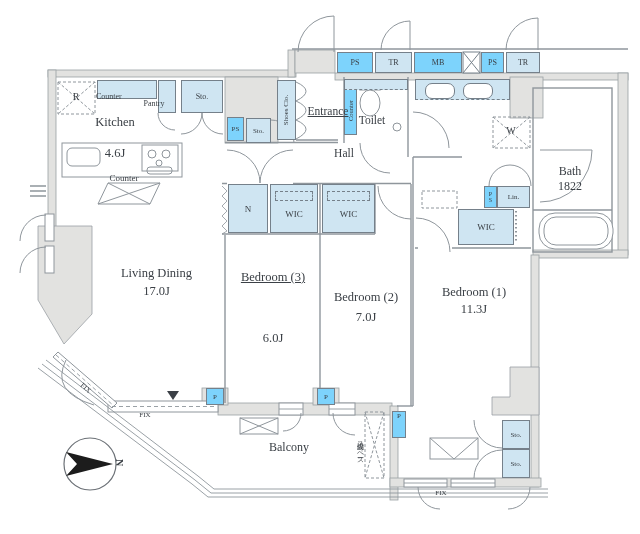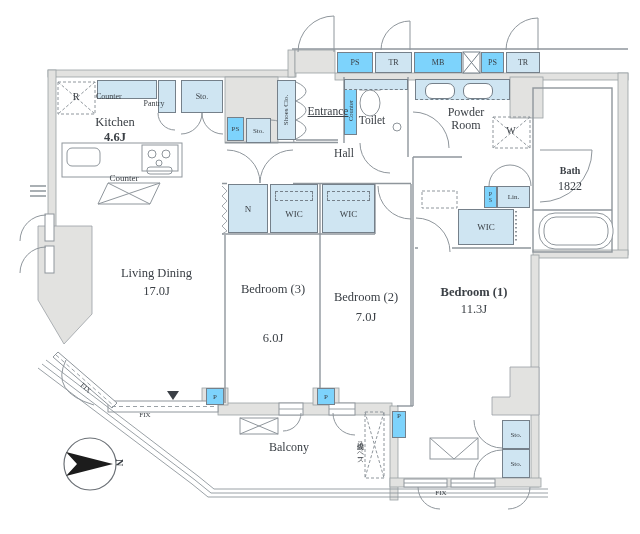--- a/index.html
+++ b/index.html
@@ -251,33 +251,32 @@
       <span>P</span>
     </div>
 <div class="wx xs" style="left:317px;top:388px;width:18px;height:17px;">
       <span>P</span>
     </div>
 <div class="wx xs" style="left:392px;top:411px;width:14px;height:27px;align-items:flex-start;">
       <span>P</span>
     </div>
 
 <div class="lbl rname" style="left:70px;top:115px;width:90px;">Kitchen</div>
-<div class="lbl rsize" style="left:70px;top:130px;width:90px;font-weight:bold;">4.6J</div>
+<div class="lbl rsize" style="left:70px;top:146px;width:90px;">4.6J</div>
 <div class="lbl rname" style="left:109px;top:266px;width:95px;">Living Dining</div>
 <div class="lbl rsize" style="left:109px;top:284px;width:95px;">17.0J</div>
-<div class="lbl rname" style="left:230px;top:282px;width:86px;">Bedroom (3)</div>
+<div class="lbl rname" style="left:230px;top:270px;width:86px;text-decoration:underline;">Bedroom (3)</div>
 <div class="lbl rsize" style="left:230px;top:302px;width:86px;margin-top:29px;">6.0J</div>
 <div class="lbl rname" style="left:322px;top:290px;width:88px;">Bedroom (2)</div>
 <div class="lbl rsize" style="left:322px;top:310px;width:88px;">7.0J</div>
-<div class="lbl rname" style="left:430px;top:285px;width:88px;font-weight:bold;">Bedroom (1)</div>
+<div class="lbl rname" style="left:430px;top:285px;width:88px;">Bedroom (1)</div>
 <div class="lbl rsize" style="left:430px;top:302px;width:88px;">11.3J</div>
-<div class="lbl rname" style="left:546px;top:165px;width:48px;font-size:10px;font-weight:bold;">Bath</div>
+<div class="lbl rname" style="left:546px;top:165px;width:48px;font-size:12px;">Bath</div>
 <div class="lbl rsize" style="left:546px;top:180px;width:48px;font-size:12px;">1822</div>
 <div class="lbl" style="left:346px;top:114px;width:52px;font-size:11.5px;">Toilet</div>
-<div class="lbl" style="left:436px;top:106px;width:60px;font-size:12px;">Powder Room</div>
 <div class="lbl" style="left:300px;top:105px;width:56px;font-size:11.5px;text-decoration:underline;">Entrance</div>
 <div class="lbl" style="left:324px;top:147px;width:40px;font-size:11.5px;">Hall</div>
 <div class="lbl" style="left:259px;top:441px;width:60px;font-size:12px;">Balcony</div>
 
 <div class="lbl sm" style="left:96px;top:93px;width:56px;text-align:left;">Counter</div>
 <div class="lbl sm" style="left:132px;top:100px;width:44px;">Pantry</div>
 <div class="lbl" style="left:94px;top:173px;width:60px;font-size:9px;">Counter</div>
 <div class="lbl" style="left:503px;top:125px;width:16px;font-size:10px;">W</div>
 <div class="lbl" style="left:68px;top:91px;width:16px;font-size:10px;">R</div>
 <div class="lbl xs" style="left:132px;top:412px;width:26px;">FIX</div>

